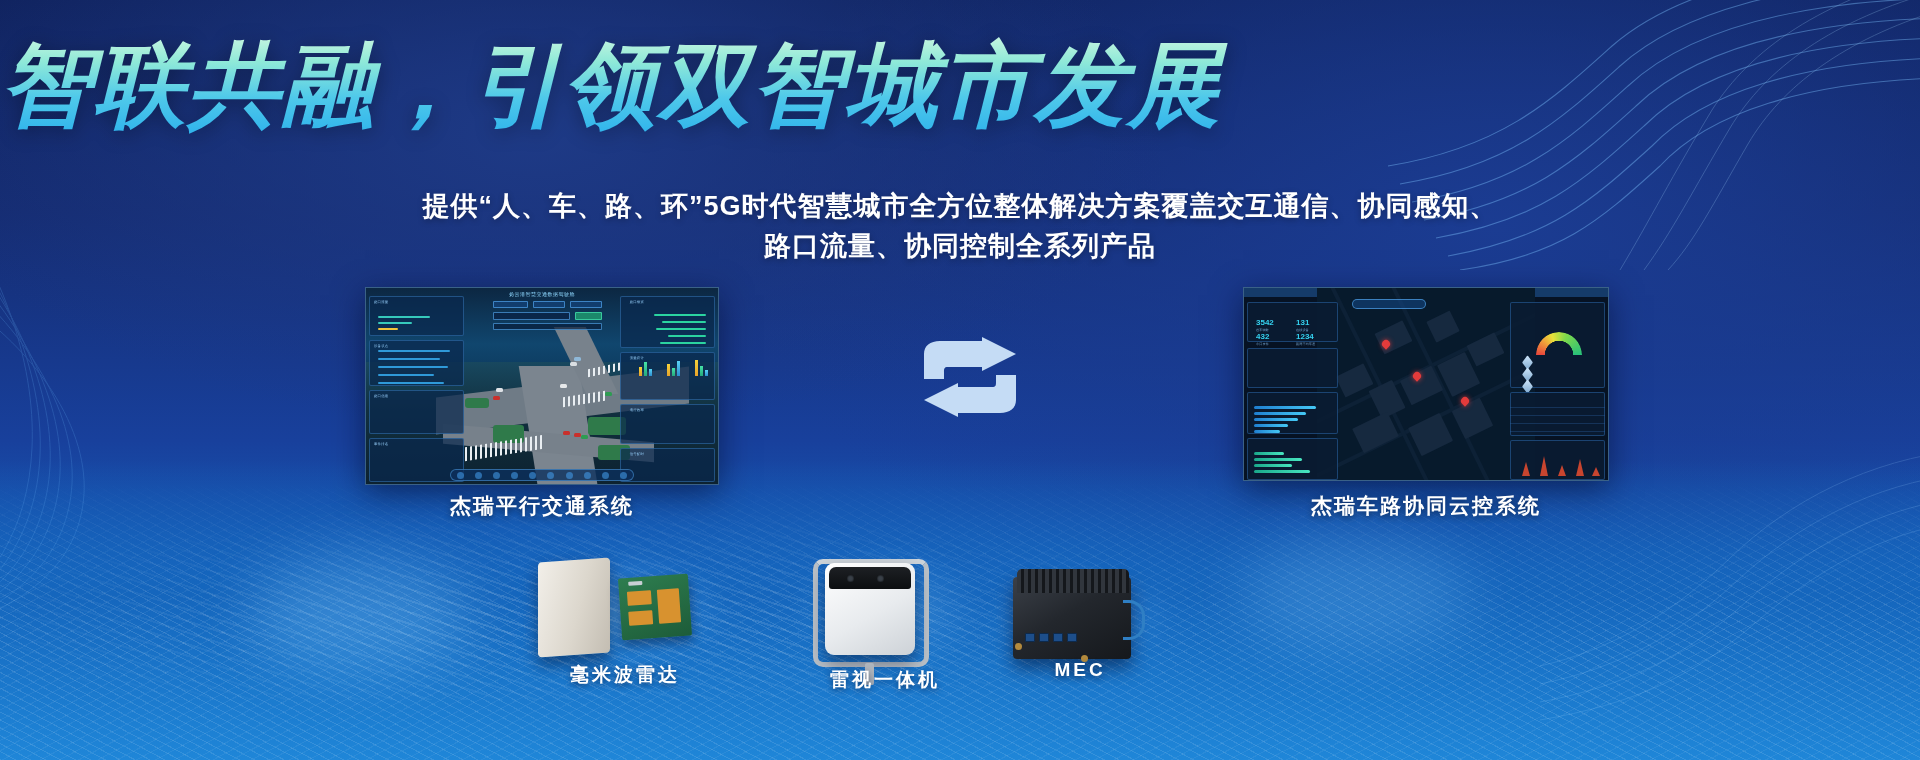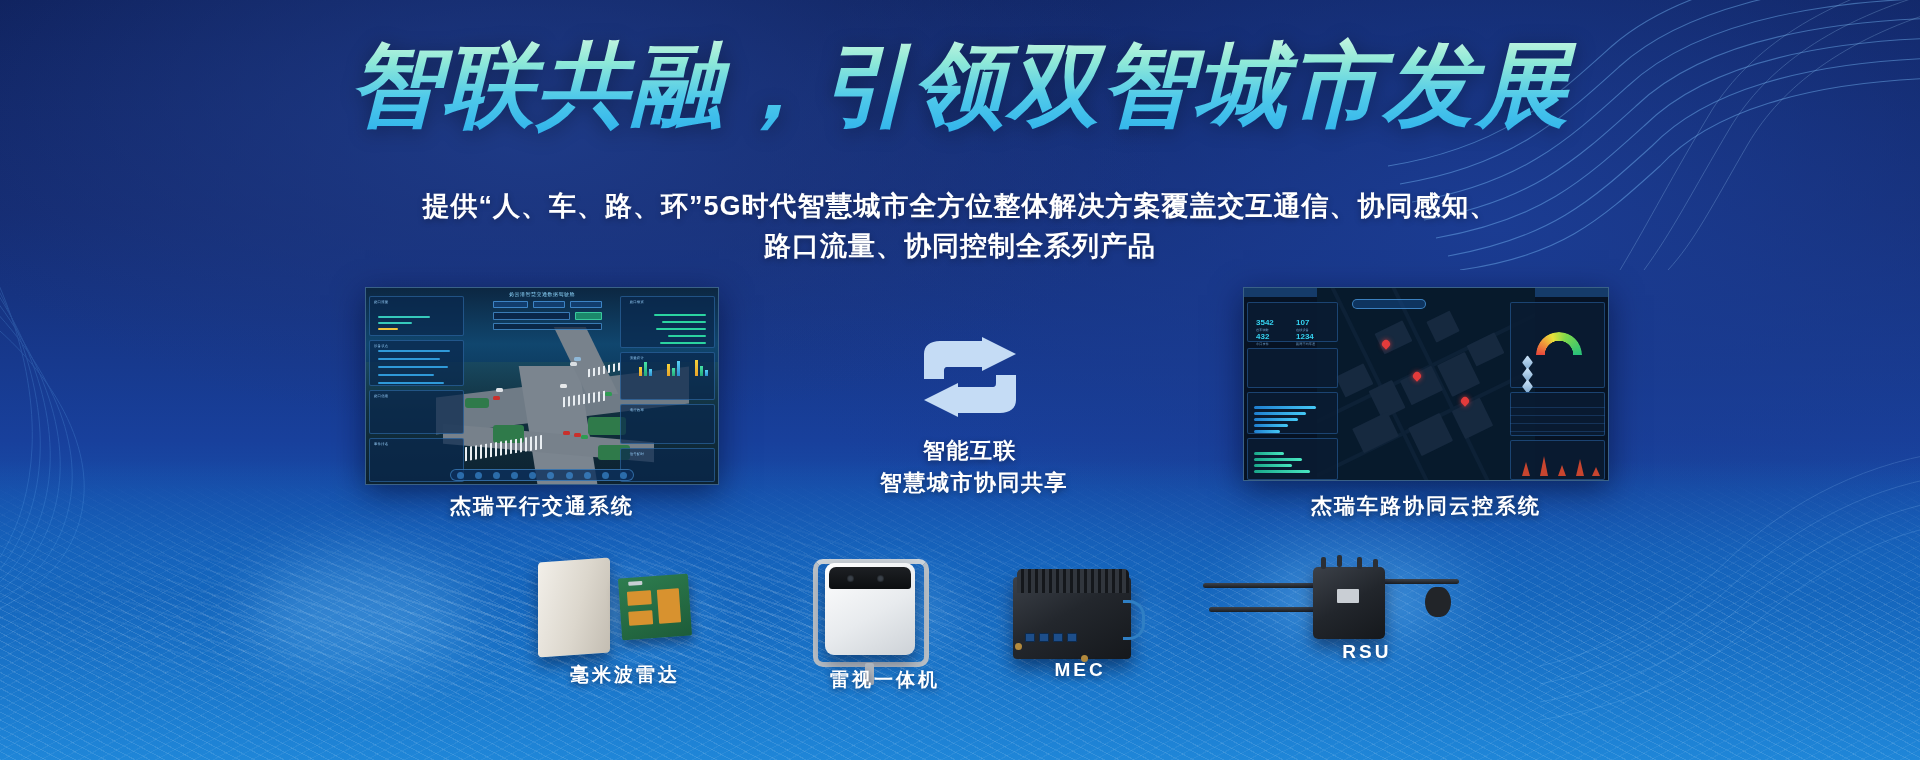--- a/index.html
+++ b/index.html
@@ -44,21 +44,20 @@
   .lines { position:absolute; opacity:.55; }
   .lines svg { display:block; }
   #lines-tr { top:-30px; right:-20px; opacity:.75; }
   #lines-l  { top:170px; left:-60px; opacity:.5; }
   #lines-r  { top:430px; right:-40px; opacity:.45; }
   .glow-dot { position:absolute; border-radius:50%; filter:blur(28px); }
 
   
   #headline {
     position:absolute; top:36px; left:0; right:0;
-    text-align:center;
     font-size:92px; line-height:1.08; font-weight:bold;
     letter-spacing:2px;
     font-style:italic;
     background:linear-gradient(180deg,#c6f5e0 0%, #8fe9d8 26%, #4fc9ea 62%, #2fb3ec 100%);
     -webkit-background-clip:text; background-clip:text;
     color:transparent; -webkit-text-fill-color:transparent;
     filter:drop-shadow(0 3px 10px rgba(0,0,0,.35));
     white-space:nowrap;
   }
   #subtitle {
@@ -442,21 +441,21 @@
         <div class="blk" style="left:52%; top:14%; width:12%; height:12%; transform:rotate(-26deg);"></div>
         <div class="blk" style="left:70%; top:26%; width:14%; height:12%; transform:rotate(-26deg);"></div>
         <div class="pin" style="left:30%; top:27%;"></div>
         <div class="pin" style="left:44%; top:44%;"></div>
         <div class="pin" style="left:66%; top:57%;"></div>
         <div class="btn-pill" style="left:16%; top:11px; width:34%; height:10px; border-radius:5px;"></div>
       </div>
 
       <div class="dr-panel" style="left:3px; top:14px; width:25%; height:40px;"></div>
       <div class="num-big" style="left:12px; top:30px;">3542</div>
-      <div class="num-big" style="left:52px; top:30px;">107</div>
+      <div class="num-big" style="left:52px; top:30px;">131</div>
       <div class="num-big" style="left:12px; top:44px;">432</div>
       <div class="num-big" style="left:52px; top:44px;">1234</div>
       <div class="num-lbl" style="left:12px; top:40px;">总车辆数</div>
       <div class="num-lbl" style="left:52px; top:40px;">在线设备</div>
       <div class="num-lbl" style="left:12px; top:54px;">今日事件</div>
       <div class="num-lbl" style="left:52px; top:54px;">路网平均车速</div>
 
       <div class="dr-panel" style="left:3px; top:60px; width:25%; height:40px;"></div>
       <div class="dr-panel" style="left:3px; top:104px; width:25%; height:42px;"></div>
       <div class="pbar" style="left:10px; top:118px; width:62px;"></div>
@@ -488,24 +487,20 @@
       <div class="spike" style="right:8px; bottom:4px; border-bottom-width:9px;"></div>
     </div>
   </div>
   <div class="cap" id="cap-right">杰瑞车路协同云控系统</div>
 
   <div id="exchange">
     <svg class="arrows" width="104" height="84" viewBox="0 0 104 84">
       <path d="M6,16 C6,8 12,3 22,3 L64,3 L64,-1 L98,16 L64,33 L64,29 L30,29 C26,29 26,31 26,34 L26,41 L6,41 Z" fill="#c5dcf5" transform="translate(0,3)"></path>
       <path d="M98,47 C98,55 92,60 82,60 L40,60 L40,64 L6,47 L40,30 L40,34 L74,34 C78,34 78,32 78,29 L78,22 L98,22 Z" fill="#c5dcf5" transform="translate(0,18)"></path>
     </svg>
-    <div class="xtext">
-      <div>智能互联</div>
-      <div>智慧城市协同共享</div>
-    </div>
   </div>
 
 
   <div class="prod" id="prod-radar">
     <div class="halo" style="left:-10px; top:0; width:210px; height:120px; opacity:.6;"></div>
     <div class="radar-box"></div>
     <div class="radar-pcb">
       <div class="pcb-pad" style="left:8px; top:14px; width:24px; height:14px;"></div>
       <div class="pcb-pad" style="left:8px; top:34px; width:24px; height:14px;"></div>
       <div class="pcb-pad" style="left:38px; top:14px; width:22px; height:34px;"></div>
@@ -535,28 +530,14 @@
         <span></span>
         <span></span>
         <span></span>
     </div>
     <div class="mec-ant" style="left:30px; top:88px;"></div>
     <div class="mec-ant" style="left:96px; top:100px;"></div>
     <div class="mec-cable"></div>
     <div class="plabel" style="top:104px;text-align:right;">MEC</div>
   </div>
 
-  <div class="prod" id="prod-rsu">
-    <div class="halo" style="left:0; top:4px; width:210px; height:100px; opacity:.5;"></div>
-    <div class="rsu-ant" style="left:-42px; top:38px; width:112px;"></div>
-    <div class="rsu-ant" style="left:-36px; top:62px; width:106px;"></div>
-    <div class="rsu-ant" style="left:136px; top:34px; width:78px;"></div>
-    <div class="rsu-body"></div>
-    <div class="rsu-lbl"></div>
-    <div class="rsu-stub" style="left:76px; top:12px;"></div>
-    <div class="rsu-stub" style="left:92px; top:10px;"></div>
-    <div class="rsu-stub" style="left:112px; top:12px;"></div>
-    <div class="rsu-stub" style="left:128px; top:14px;"></div>
-    <div class="rsu-dish"></div>
-    <div class="plabel" style="top:96px; left:58%;">RSU</div>
-  </div>
 
 </div>
 
 </body></html>

